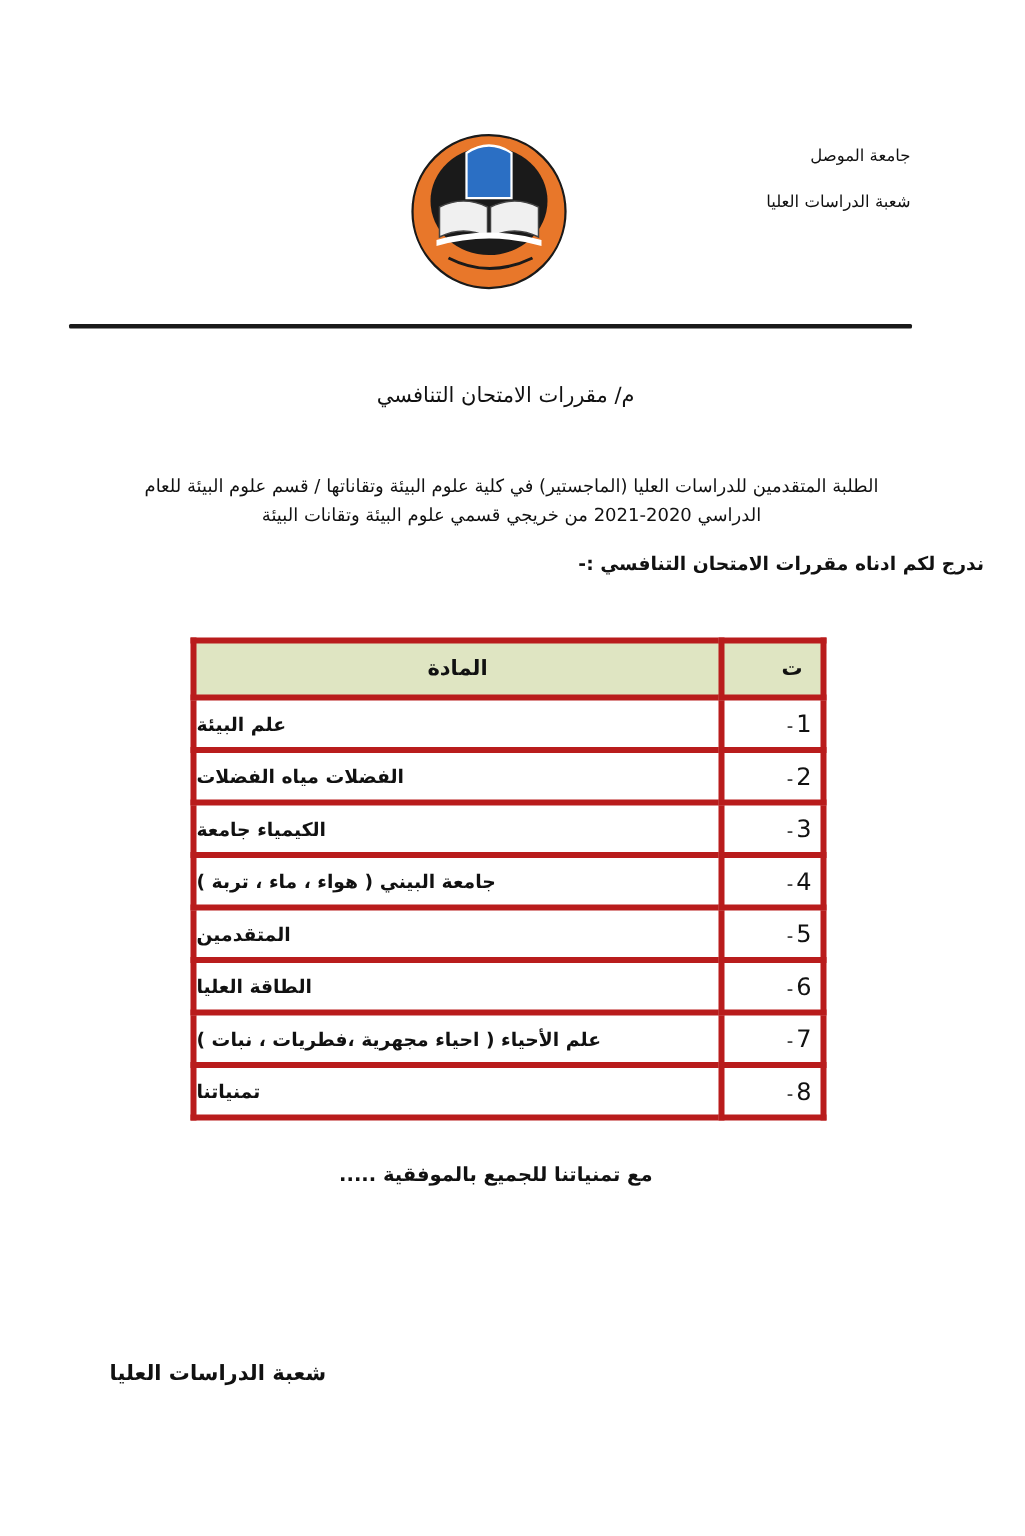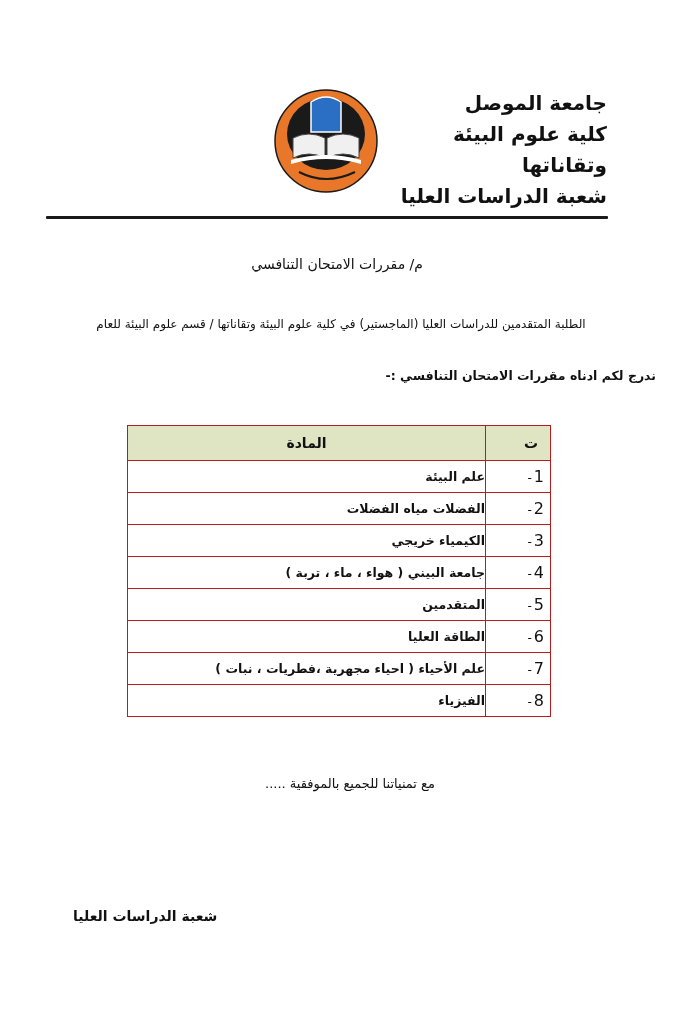--- a/index.html
+++ b/index.html
@@ -1,43 +1,42 @@
 <!DOCTYPE html>
 <html><head>
 <meta charset="utf-8">
 <style>
   html, body { margin: 0; padding: 0; background: #ffffff; }
   body { width: 683px; height: 1024px; position: relative; overflow: hidden;
          font-family: "DejaVu Sans", sans-serif; color: #111; }
   .abs { position: absolute; }
   .rtl { direction: rtl; text-align: right; }
-  .header-lines { right: 76px; top: 88px; width: 240px; font-weight: bold; font-size: 20px; line-height: 31px; }
+  .header-lines { right: 76px; top: 88px; width: 240px; font-weight: normal; font-size: 11px; line-height: 31px; }
   .logo { left: 271px; top: 88px; width: 110px; height: 106px; }
   .rule { left: 46px; top: 216px; width: 562px; height: 3px; background: #1a1a1a; border-radius: 1px; }
   .subject { right: 260px; top: 256px; font-weight: normal; font-size: 14px; white-space: nowrap; }
   .body-text { right: 42px; top: 315px; width: 600px; font-weight: normal; font-size: 12px; line-height: 19px; text-align: center; }
   .body-line { white-space: nowrap; }
   .intro { right: 27px; top: 368px; font-weight: bold; font-size: 12.5px; white-space: nowrap; }
   table.courses { position: absolute; left: 127px; top: 425px; width: 424px; border-collapse: collapse;
                   direction: rtl; font-size: 12.5px; font-weight: bold; }
-  table.courses td, table.courses th { border: 1px solid #b91c1c; height: 31px; padding: 0; }
+  table.courses td, table.courses th { border: 4px solid #b91c1c; height: 31px; padding: 0; }
   table.courses thead th { background: #dfe5c2; height: 34px; font-size: 14px; }
   td.num { width: 52px; text-align: right; padding-right: 6px !important; font-size: 16px; font-weight: normal; direction: ltr; }
   td.num span.dash { font-size: 12px; margin-right: 2px; }
-  td.subj { text-align: right; }
+  td.subj { text-align: left; }
   th.num-h { width: 52px; text-align: right; padding-right: 12px !important; }
-  .wish { right: 248px; top: 776px; font-weight: normal; font-size: 13px; white-space: nowrap; }
+  .wish { right: 248px; top: 776px; font-weight: bold; font-size: 13px; white-space: nowrap; }
   .sign { left: 73px; top: 908px; font-weight: bold; font-size: 14px; white-space: nowrap; }
 </style>
 </head>
 <body>
 
 <div class="abs rtl header-lines">
   <div>جامعة الموصل</div>
-  <div>كلية علوم البيئة وتقاناتها</div>
   <div>شعبة الدراسات العليا</div>
 </div>
 
 <div class="abs logo">
   <svg width="110" height="106" viewBox="0 0 110 106">
     <circle cx="55" cy="53" r="51" fill="#e8772a"></circle>
     <circle cx="55" cy="53" r="51" fill="none" stroke="#1a1a1a" stroke-width="1.5"></circle>
     <ellipse cx="55" cy="46" rx="39" ry="36" fill="#1a1a1a"></ellipse>
     <path d="M40 30 L40 14 Q55 4 70 14 L70 44 L40 44 Z" fill="#2b6fc4" stroke="#ffffff" stroke-width="1.5"></path>
     <path d="M22 50 Q38 42 54 50 L54 70 Q38 62 22 70 Z" fill="#f0f0f0" stroke="#444" stroke-width="1"></path>
@@ -46,20 +45,21 @@
     <path d="M28 84 Q55 98 84 84" fill="none" stroke="#1a1a1a" stroke-width="2"></path>
   </svg>
 </div>
 
 <div class="abs rule"></div>
 
 <div class="abs rtl subject">م/ مقررات الامتحان التنافسي</div>
 
 <div class="abs rtl body-text">
   <div class="body-line">الطلبة المتقدمين للدراسات العليا (الماجستير) في كلية علوم البيئة وتقاناتها / قسم علوم البيئة  للعام</div>
+  <div class="body-line">الدراسي 2020-2021  من خريجي قسمي علوم البيئة وتقانات البيئة</div>
 </div>
 
 <div class="abs rtl intro">ندرج لكم ادناه مقررات الامتحان التنافسي :-</div>
 
 <table class="courses">
   <thead>
     <tr>
       <th class="num-h">ت</th>
       <th>المادة</th>
     </tr>
@@ -68,40 +68,40 @@
     <tr>
         <td class="num"><span class="dash">-</span><span>1</span></td>
         <td class="subj">علم البيئة</td>
       </tr>
     <tr>
         <td class="num"><span class="dash">-</span><span>2</span></td>
         <td class="subj">الفضلات مياه الفضلات</td>
       </tr>
     <tr>
         <td class="num"><span class="dash">-</span><span>3</span></td>
-        <td class="subj">الكيمياء خريجي</td>
+        <td class="subj">الكيمياء جامعة</td>
       </tr>
     <tr>
         <td class="num"><span class="dash">-</span><span>4</span></td>
         <td class="subj">جامعة البيني ( هواء ، ماء ، تربة )</td>
       </tr>
     <tr>
         <td class="num"><span class="dash">-</span><span>5</span></td>
         <td class="subj">المتقدمين</td>
       </tr>
     <tr>
         <td class="num"><span class="dash">-</span><span>6</span></td>
         <td class="subj">الطاقة العليا</td>
       </tr>
     <tr>
         <td class="num"><span class="dash">-</span><span>7</span></td>
         <td class="subj">علم الأحياء ( احياء مجهرية ،فطريات ، نبات )</td>
       </tr>
     <tr>
         <td class="num"><span class="dash">-</span><span>8</span></td>
-        <td class="subj">الفيزياء</td>
+        <td class="subj">تمنياتنا</td>
       </tr>
   </tbody>
 </table>
 
 <div class="abs rtl wish">مع تمنياتنا للجميع بالموفقية .....</div>
 
 <div class="abs rtl sign">شعبة الدراسات العليا</div>
 
 </body></html>

